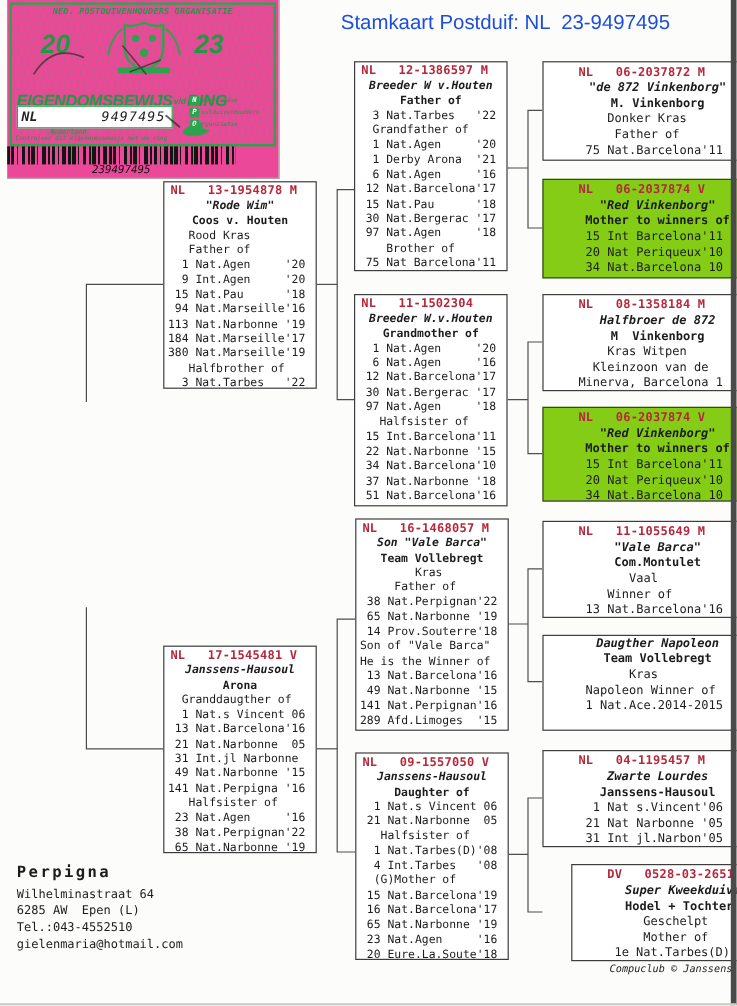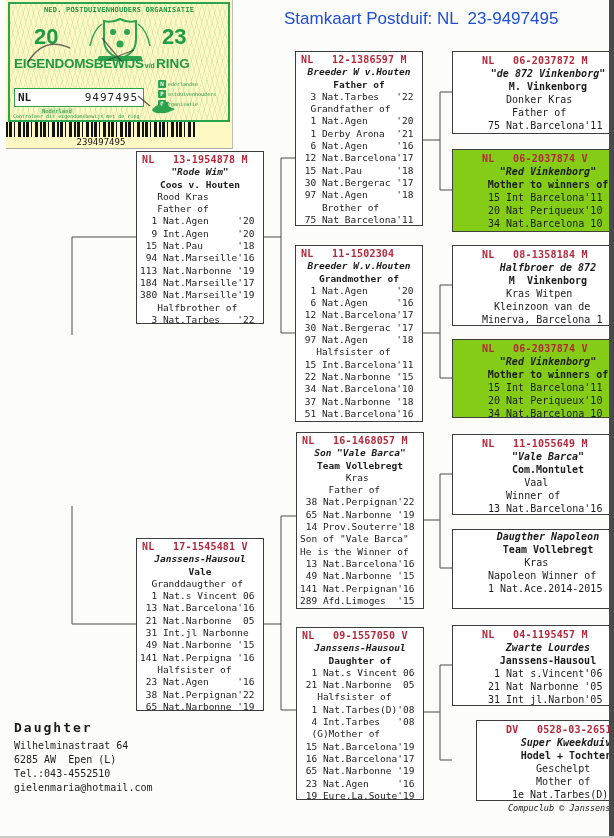--- a/index.html
+++ b/index.html
@@ -22,32 +22,32 @@
   .box.ggp{font-size:10px;line-height:13px;padding-left:24px;}
   .box.ggp .lines{padding-left:5px;}
   .box.subject .emph{margin-top:30px;}
   .box.subject .emph .e0{font-style:normal;}
   .box.subject .lines{padding-left:7px;}
 
   svg.connectors{position:absolute;left:0;top:0;}
   svg.connectors polyline{fill:none;stroke:#4d4d4d;stroke-width:1;}
 
   
-  .photo{position:absolute;left:6px;top:0;width:226px;height:148px;background:#fef9c3;
-         border-bottom:1px solid #a9a9a5;border-right:1px solid #bdbdb9;}
+  .photo{position:absolute;left:6px;top:0;width:226px;height:148px;background:#ec4899;
+         border-bottom:1px solid #a9a9a5;border-right:1px solid #bdbdb9;font-style:italic;}
   .sticker{position:absolute;left:2px;top:2px;width:218px;height:116px;border:2px solid #2ca44e;
            background-image:
              repeating-linear-gradient(75deg,rgba(44,164,78,.12) 0 1px,transparent 1px 5px),
              repeating-linear-gradient(-75deg,rgba(44,164,78,.12) 0 1px,transparent 1px 5px);}
   .sticker .org{position:absolute;left:0;top:2px;width:100%;text-align:center;
                 color:#1f9a44;font-weight:bold;font-size:7px;letter-spacing:.2px;white-space:nowrap;}
   .sticker .year{position:absolute;top:20px;color:#1f9a44;font-weight:bold;font-size:22px;
                  font-family:"Liberation Sans",sans-serif;}
   .sticker .yl{left:24px;} .sticker .yr{left:152px;}
-  .sticker .docline{position:absolute;left:4px;top:52px;display:flex;align-items:center;
+  .sticker .docline{position:absolute;left:4px;top:72px;display:flex;align-items:center;
                     color:#1f9a44;font-weight:bold;font-family:"Liberation Sans",sans-serif;}
   .sticker .doc-main{font-size:13.5px;letter-spacing:-.3px;}
   .sticker .doc-small{font-size:7px;margin:4px 1px 0 1px;}
   .sticker .doc-ring{font-size:13.5px;}
   .nlbar{position:absolute;left:4px;top:84px;width:128px;height:17px;background:#fff;
          border:1.5px solid #2ca44e;display:flex;align-items:center;}
   .nlbar .cc{font-weight:bold;font-size:11px;color:#222;padding-left:3px;}
   .nlbar .num{margin-left:auto;font-size:11px;color:#222;padding-right:5px;letter-spacing:1px;}
   .npo-list{position:absolute;left:148px;top:76px;}
   .npo-item{display:flex;align-items:center;margin-bottom:2px;}
@@ -159,21 +159,21 @@
         <div class="e0">"Rode Wim"</div>
         <div class="e1">Coos v. Houten</div>
       </div>
     <div class="lines"><div>   Rood Kras</div><div>   Father of</div><div>  1 Nat.Agen     '20</div><div>  9 Int.Agen     '20</div><div> 15 Nat.Pau      '18</div><div> 94 Nat.Marseille'16</div><div>113 Nat.Narbonne '19</div><div>184 Nat.Marseille'17</div><div>380 Nat.Marseille'19</div><div>   Halfbrother of</div><div>  3 Nat.Tarbes   '22</div></div>
   </div>
 
   <div class="box" style="left:136px;top:538px;width:126px;height:171px">
     <div class="ring">NL   17-1545481 V</div>
     <div class="emph">
         <div class="e0">Janssens-Hausoul</div>
-        <div class="e1">Vale</div>
+        <div class="e1">Arona</div>
       </div>
     <div class="lines"><div>  Granddaugther of</div><div>  1 Nat.s Vincent 06</div><div> 13 Nat.Barcelona'16</div><div> 21 Nat.Narbonne  05</div><div> 31 Int.jl Narbonne</div><div> 49 Nat.Narbonne '15</div><div>141 Nat.Perpigna '16</div><div>   Halfsister of</div><div> 23 Nat.Agen     '16</div><div> 38 Nat.Perpignan'22</div><div> 65 Nat.Narbonne '19</div></div>
   </div>
 
   <div class="box" style="left:295px;top:51px;width:126px;height:173px">
     <div class="ring">NL   12-1386597 M</div>
     <div class="emph">
         <div class="e0">Breeder W v.Houten</div>
         <div class="e1">Father of</div>
       </div>
@@ -197,21 +197,21 @@
       </div>
     <div class="lines"><div>        Kras</div><div>     Father of</div><div> 38 Nat.Perpignan'22</div><div> 65 Nat.Narbonne '19</div><div> 14 Prov.Souterre'18</div><div>Son of "Vale Barca"</div><div>He is the Winner of</div><div> 13 Nat.Barcelona'16</div><div> 49 Nat.Narbonne '15</div><div>141 Nat.Perpignan'16</div><div>289 Afd.Limoges  '15</div></div>
   </div>
 
   <div class="box" style="left:296px;top:627px;width:126px;height:171px">
     <div class="ring">NL   09-1557050 V</div>
     <div class="emph">
         <div class="e0">Janssens-Hausoul</div>
         <div class="e1">Daughter of</div>
       </div>
-    <div class="lines"><div>  1 Nat.s Vincent 06</div><div> 21 Nat.Narbonne  05</div><div>   Halfsister of</div><div>  1 Nat.Tarbes(D)'08</div><div>  4 Int.Tarbes   '08</div><div>  (G)Mother of</div><div> 15 Nat.Barcelona'19</div><div> 16 Nat.Barcelona'17</div><div> 65 Nat.Narbonne '19</div><div> 23 Nat.Agen     '16</div><div> 19 Eure.La.Soute'19</div></div>
+    <div class="lines"><div>  1 Nat.s Vincent 06</div><div> 21 Nat.Narbonne  05</div><div>   Halfsister of</div><div>  1 Nat.Tarbes(D)'08</div><div>  4 Int.Tarbes   '08</div><div>  (G)Mother of</div><div> 15 Nat.Barcelona'19</div><div> 16 Nat.Barcelona'17</div><div> 65 Nat.Narbonne '19</div><div> 23 Nat.Agen     '16</div><div> 20 Eure.La.Soute'18</div></div>
   </div>
 
   <div class="box ggp" style="left:452px;top:51px;width:142px;height:81px">
     <div class="ring">NL   06-2037872 M</div>
     <div class="emph">
         <div class="e0">"de 872 Vinkenborg"</div>
         <div class="e1">M. Vinkenborg</div>
       </div>
     <div class="lines"><div>    Donker Kras</div><div>     Father of</div><div> 75 Nat.Barcelona'11</div></div>
   </div>
@@ -272,21 +272,21 @@
   <div class="box ggp" style="left:476px;top:720px;width:142px;height:79px">
     <div class="ring">DV   0528-03-2651 V</div>
     <div class="emph">
         <div class="e0">Super Kweekduivin</div>
         <div class="e1">Hodel + Tochter D</div>
       </div>
     <div class="lines"><div>     Geschelpt</div><div>     Mother of</div><div> 1e Nat.Tarbes(D)'08</div></div>
   </div>
 
   <div class="owner">
-    <div class="name">Daughter</div>
+    <div class="name">Perpigna</div>
     <div class="line">Wilhelminastraat 64</div>
     <div class="line">6285 AW  Epen (L)</div>
     <div class="line">Tel.:043-4552510</div>
     <div class="line">gielenmaria@hotmail.com</div>
   </div>
 
   <div class="credit">Compuclub © Janssens</div>
 
   <div class="scan-edge-right"></div>
   <div class="scan-edge-bottom"></div>

